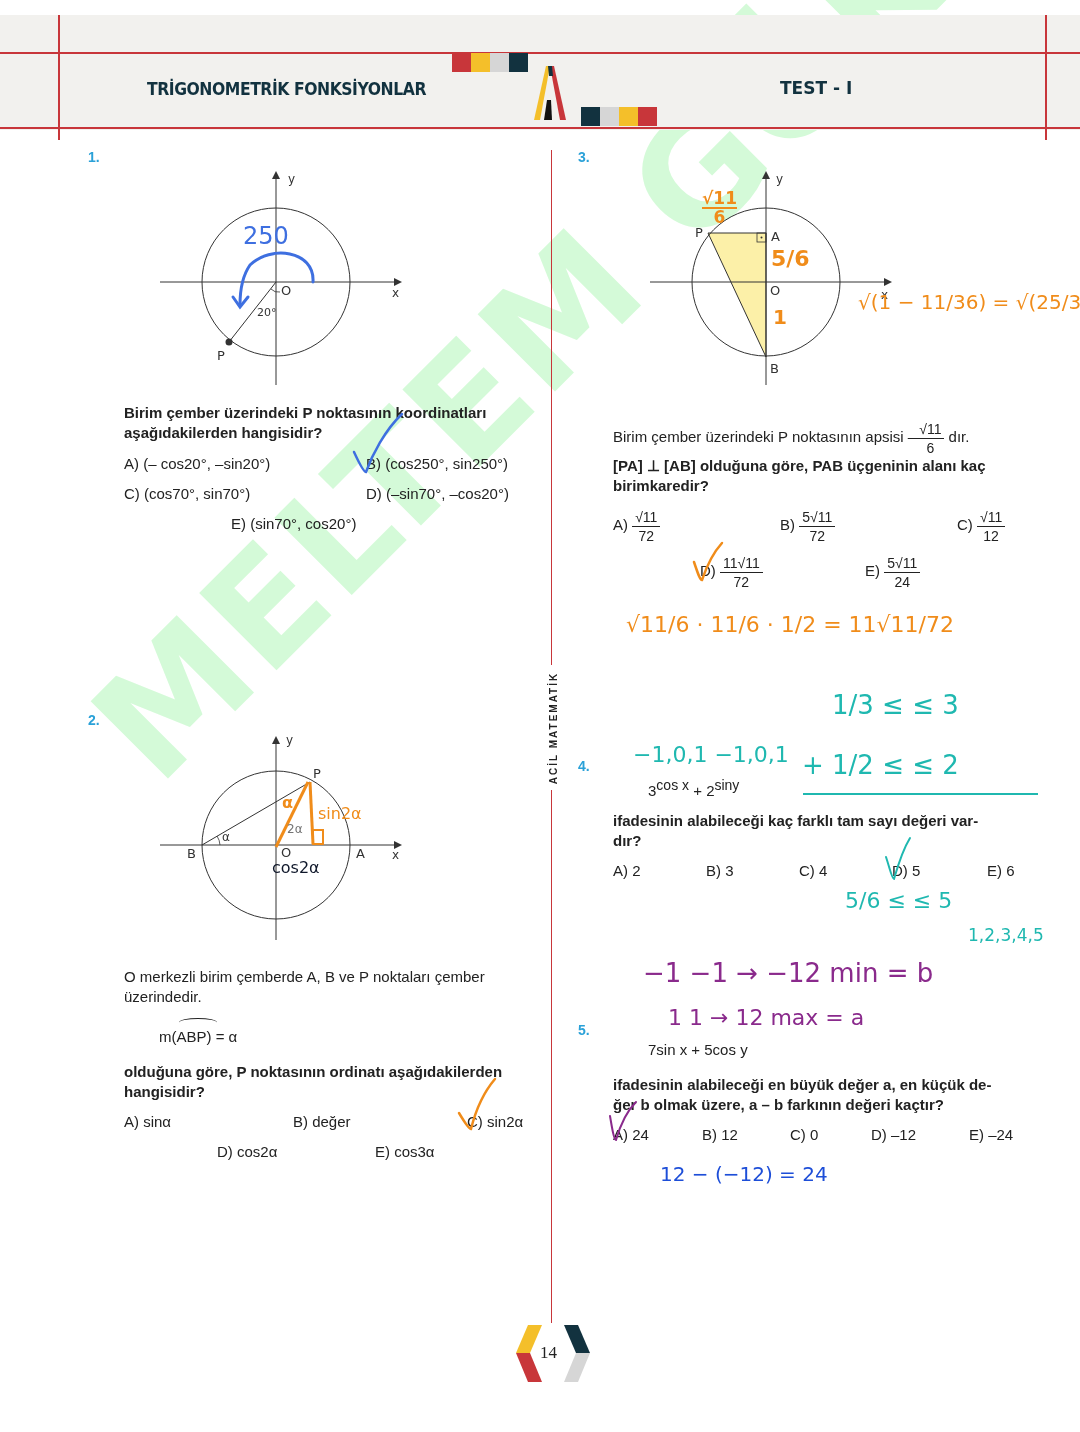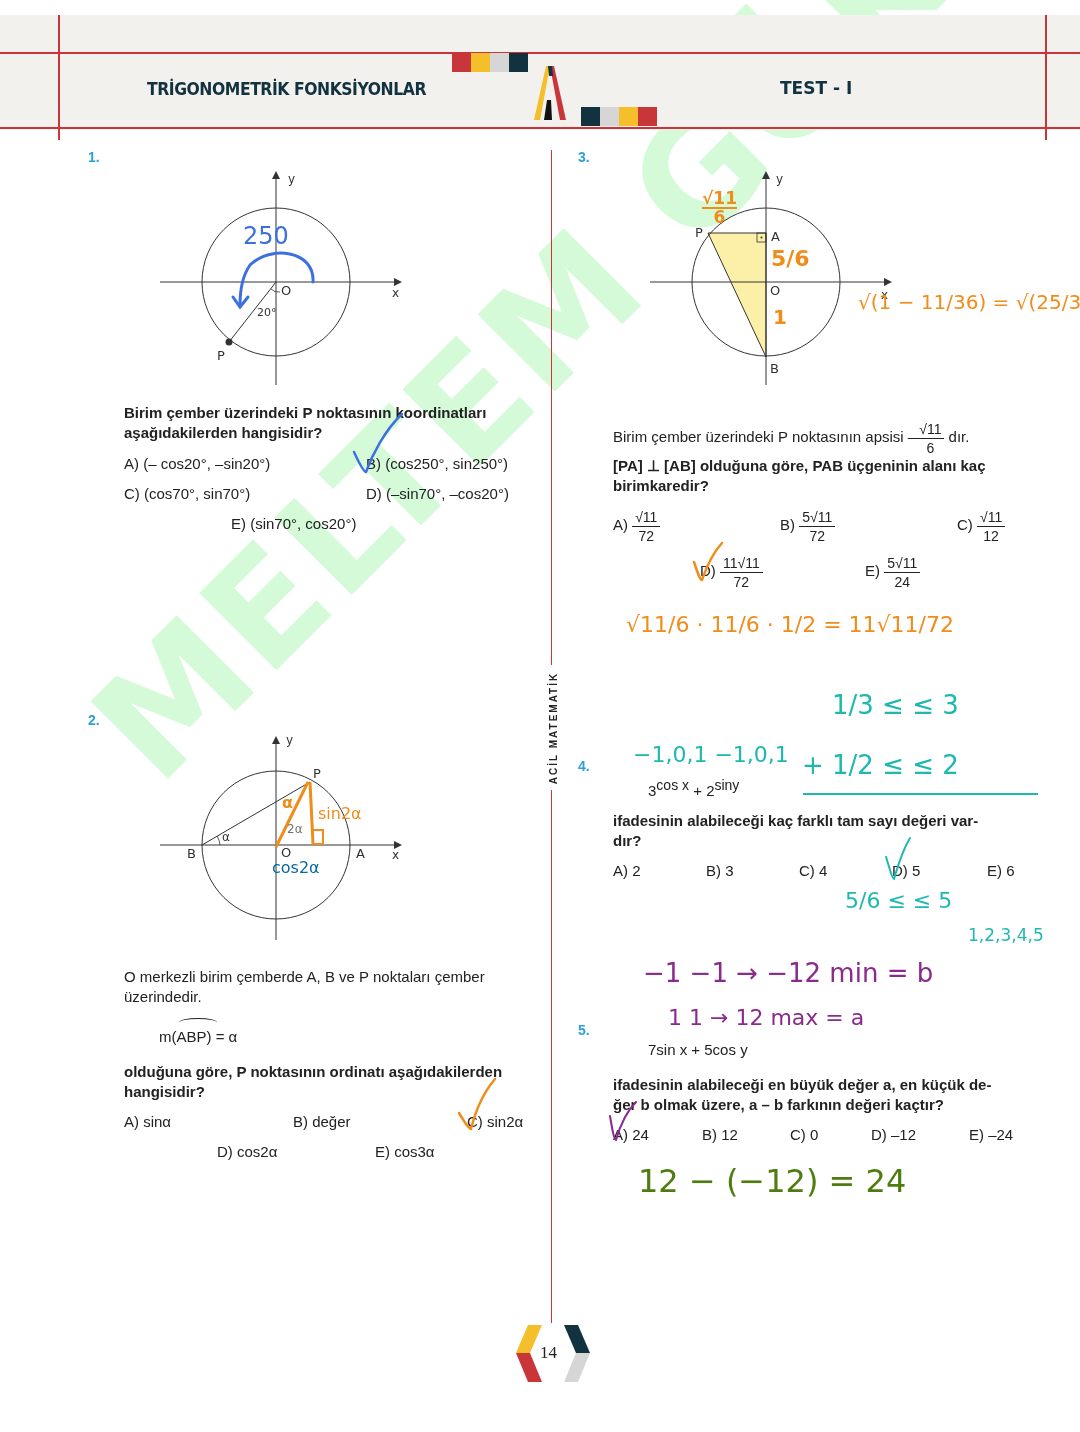--- a/index.html
+++ b/index.html
@@ -116,21 +116,21 @@
 <div class="hw" style="left:286px;top:733px;font-size:12px;color:#333">y</div>
 <div class="hw" style="left:392px;top:848px;font-size:12px;color:#333">x</div>
 <div class="hw" style="left:281px;top:845px;font-size:13px;color:#333">O</div>
 <div class="hw" style="left:313px;top:766px;font-size:13px;color:#333">P</div>
 <div class="hw" style="left:356px;top:846px;font-size:13px;color:#333">A</div>
 <div class="hw" style="left:187px;top:846px;font-size:13px;color:#333">B</div>
 <div class="hw" style="left:222px;top:830px;font-size:12px;color:#333">α</div>
 <div class="hw" style="left:282px;top:793px;font-size:16px;color:#f08c1a;font-weight:bold">α</div>
 <div class="hw" style="left:287px;top:822px;font-size:12px;color:#737373;font-weight:normal">2α</div>
 <div class="hw" style="left:318px;top:804px;font-size:16px;color:#f08c1a">sin2α</div>
-<div class="hw" style="left:272px;top:858px;font-size:16px;color:#0369a1">cos2α</div>
+<div class="hw" style="left:272px;top:858px;font-size:16px;color:#0f172a">cos2α</div>
 
 <div class="txt" style="left:124px;top:967px">O merkezli birim çemberde A, B ve P noktaları çember</div>
 <div class="txt" style="left:124px;top:987px">üzerindedir.</div>
 <div class="txt" style="left:159px;top:1027px">m(ABP) = α</div>
 <div class="abs" style="left:179px;top:1018px;width:38px;height:8px;border-top:1px solid #222;border-radius:50% 50% 0 0"></div>
 <div class="txt bold" style="left:124px;top:1062px">olduğuna göre, P noktasının ordinatı aşağıdakilerden</div>
 <div class="txt bold" style="left:124px;top:1082px">hangisidir?</div>
 <div class="opt" style="left:124px;top:1113px">A) sinα</div>
 <div class="opt" style="left:293px;top:1113px">B) değer</div>
 <div class="opt" style="left:467px;top:1113px">C) sin2α</div>
@@ -224,21 +224,21 @@
 <div class="txt bold" style="left:613px;top:1075px">ifadesinin alabileceği en büyük değer a, en küçük de-</div>
 <div class="txt bold" style="left:613px;top:1095px">ğer b olmak üzere, a – b farkının değeri kaçtır?</div>
 <div class="opt" style="left:613px;top:1126px">A) 24</div>
 <div class="opt" style="left:702px;top:1126px">B) 12</div>
 <div class="opt" style="left:790px;top:1126px">C) 0</div>
 <div class="opt" style="left:871px;top:1126px">D) –12</div>
 <div class="opt" style="left:969px;top:1126px">E) –24</div>
 <svg class="abs" style="left:606px;top:1098px" width="40" height="50">
   <path d="M4,18 C6,30 8,42 10,42 C14,28 20,14 30,4" fill="none" stroke="#8a2a8c" stroke-width="2" stroke-linecap="round"></path>
 </svg>
-<div class="hw" style="left:638px;top:1162px;font-size:32px;color:#4d7c0f">12 − (−12) = 24</div>
+<div class="hw" style="left:660px;top:1162px;font-size:20px;color:#1d4ed8">12 − (−12) = 24</div>
 
 <div class="vline" style="left:551px;top:1305px;height:18px;width:1px"></div>
 <svg class="abs" style="left:512px;top:1325px" width="80" height="58">
   <polygon points="16,0 30,0 18,28 4,28" fill="#f4bf2a"></polygon>
   <polygon points="4,28 18,28 30,57 16,57" fill="#c8363a"></polygon>
   <polygon points="52,0 66,0 78,28 64,28" fill="#12323f"></polygon>
   <polygon points="64,28 78,28 66,57 52,57" fill="#d6d6d6"></polygon>
 </svg>
 <div class="page-num">14</div>
 

